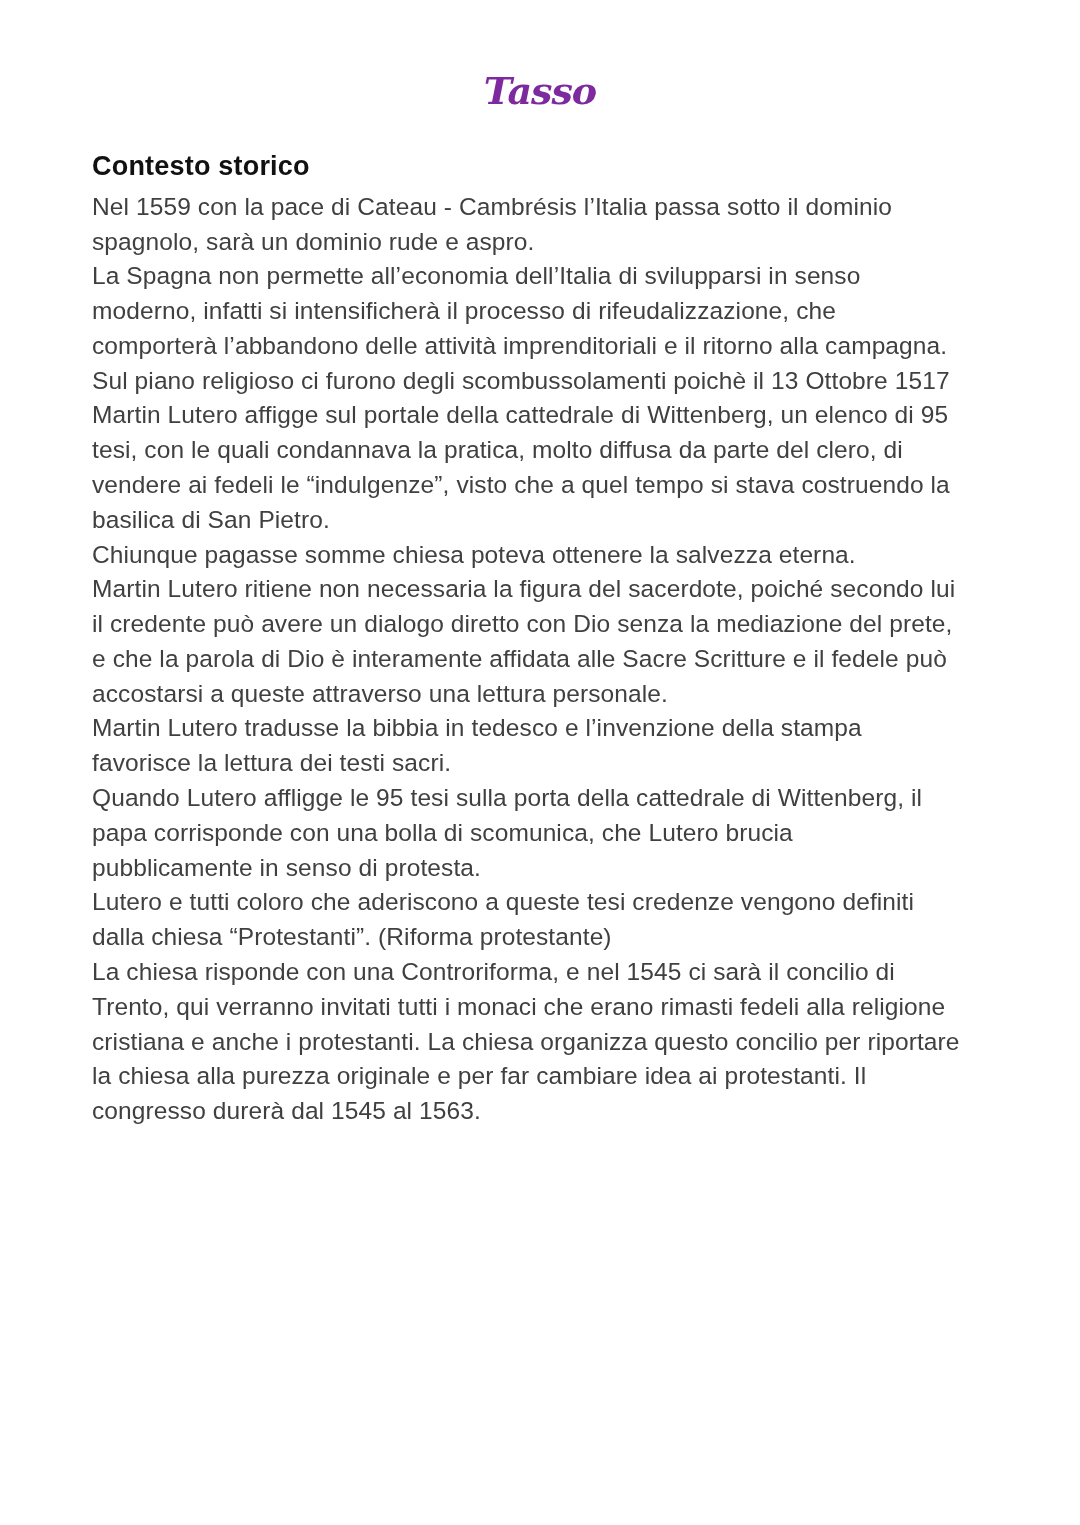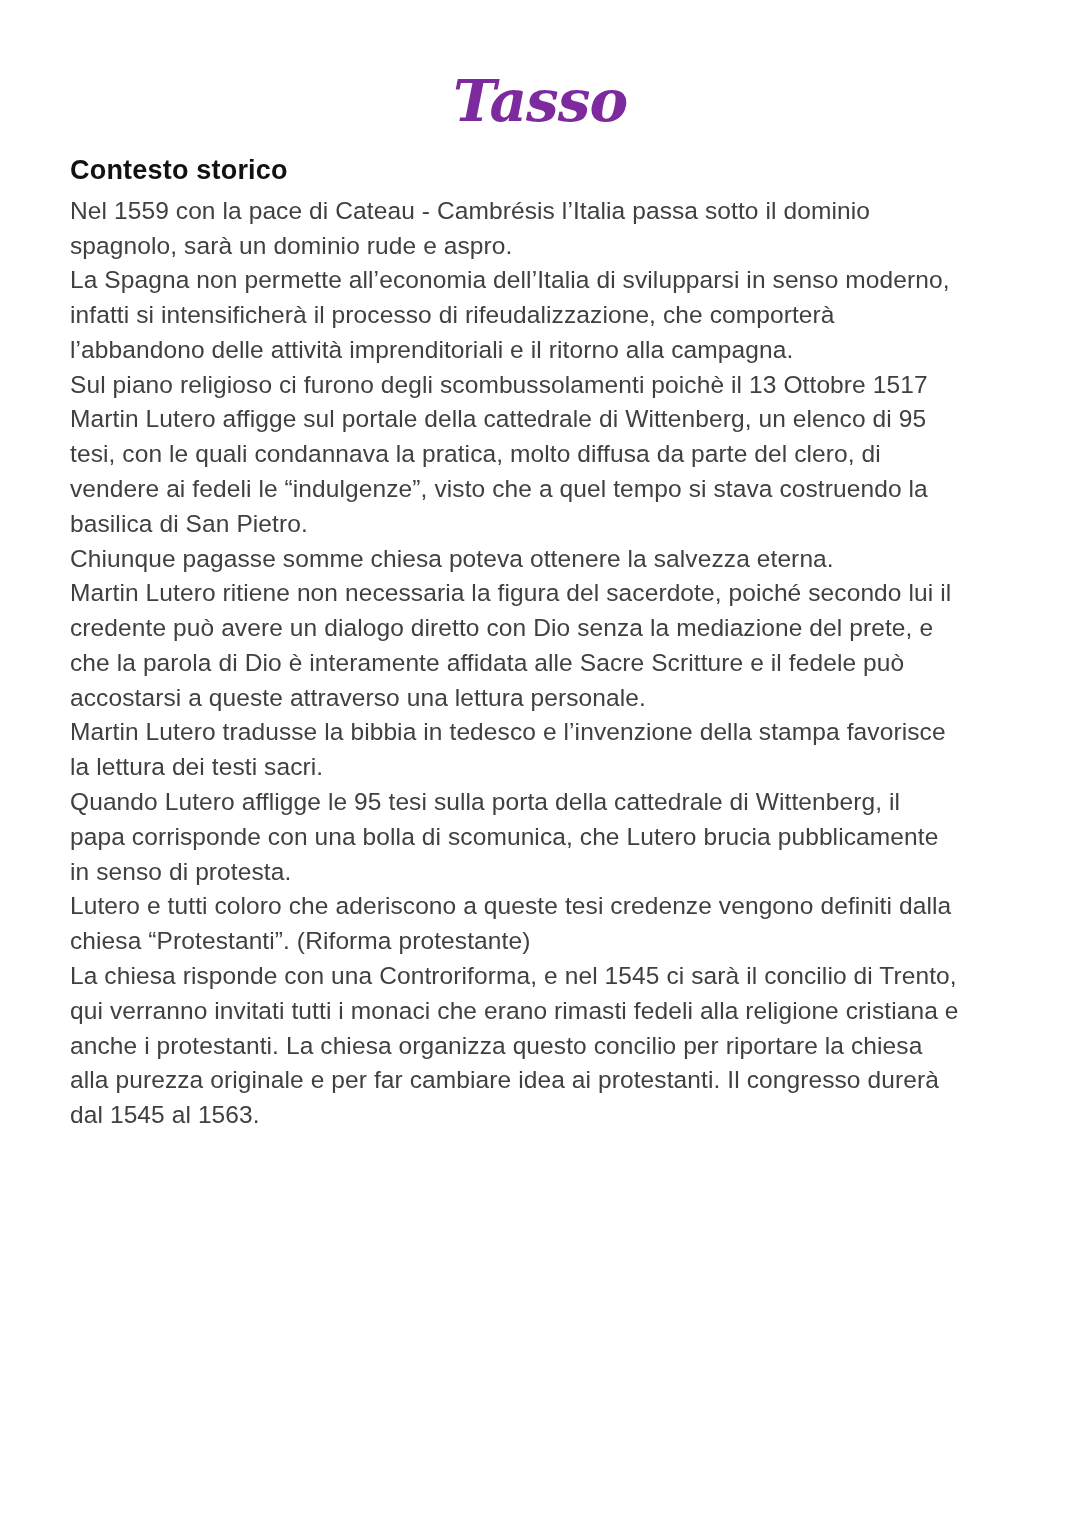--- a/index.html
+++ b/index.html
@@ -22,28 +22,28 @@
     padding: 0;
     position: relative;
   }
   .doc-title {
     text-align: center;
     margin: 0;
     padding-top: 72px;
     font-family: "DejaVu Serif", serif;
     font-style: italic;
     font-weight: 700;
-    font-size: 58px;
+    font-size: 38px;
     letter-spacing: -1px;
     color: #7d2a9e;
     line-height: 1;
   }
   .content {
-    margin: 0 auto;
-    padding-left: 70px;
+    margin: 16px auto;
+    padding-left: 92px;
     padding-right: 120px;
     padding-top: 24px;
   }
   h2.section-heading {
     font-size: 27px;
     font-weight: 700;
     margin: 0 0 6px 0;
     line-height: 1.25;
     color: #111111;
     letter-spacing: 0.2px;

